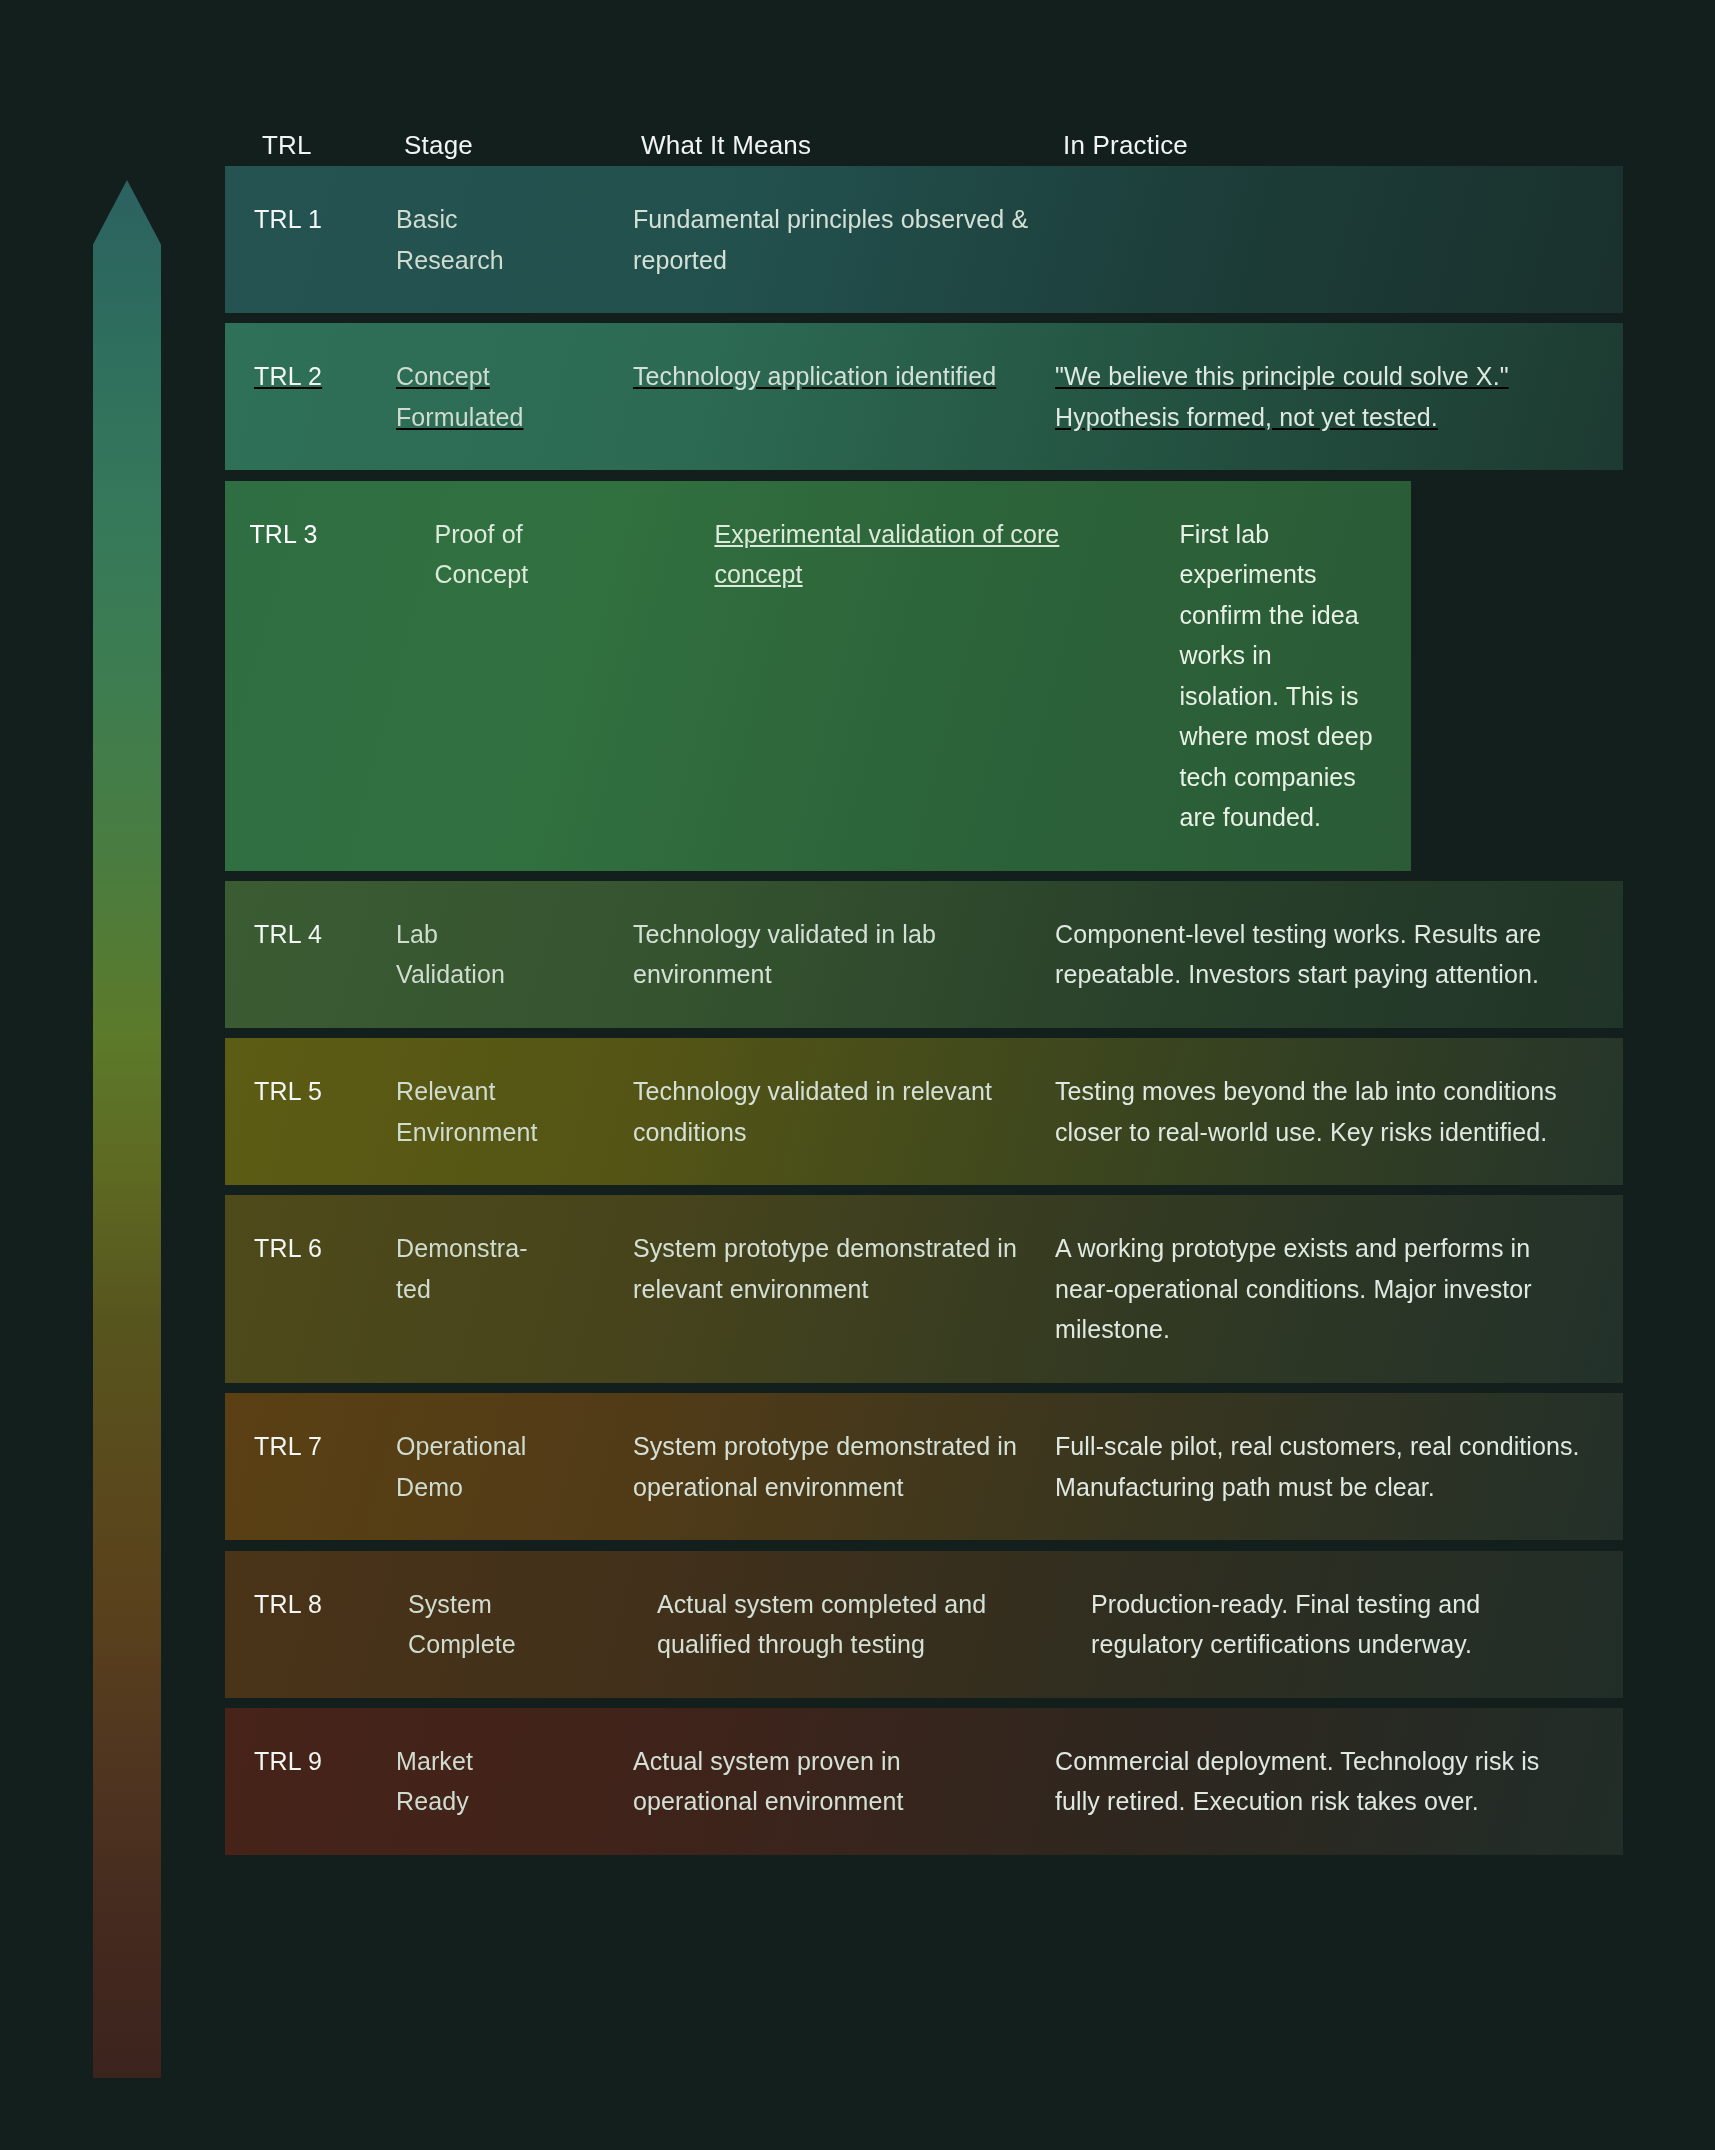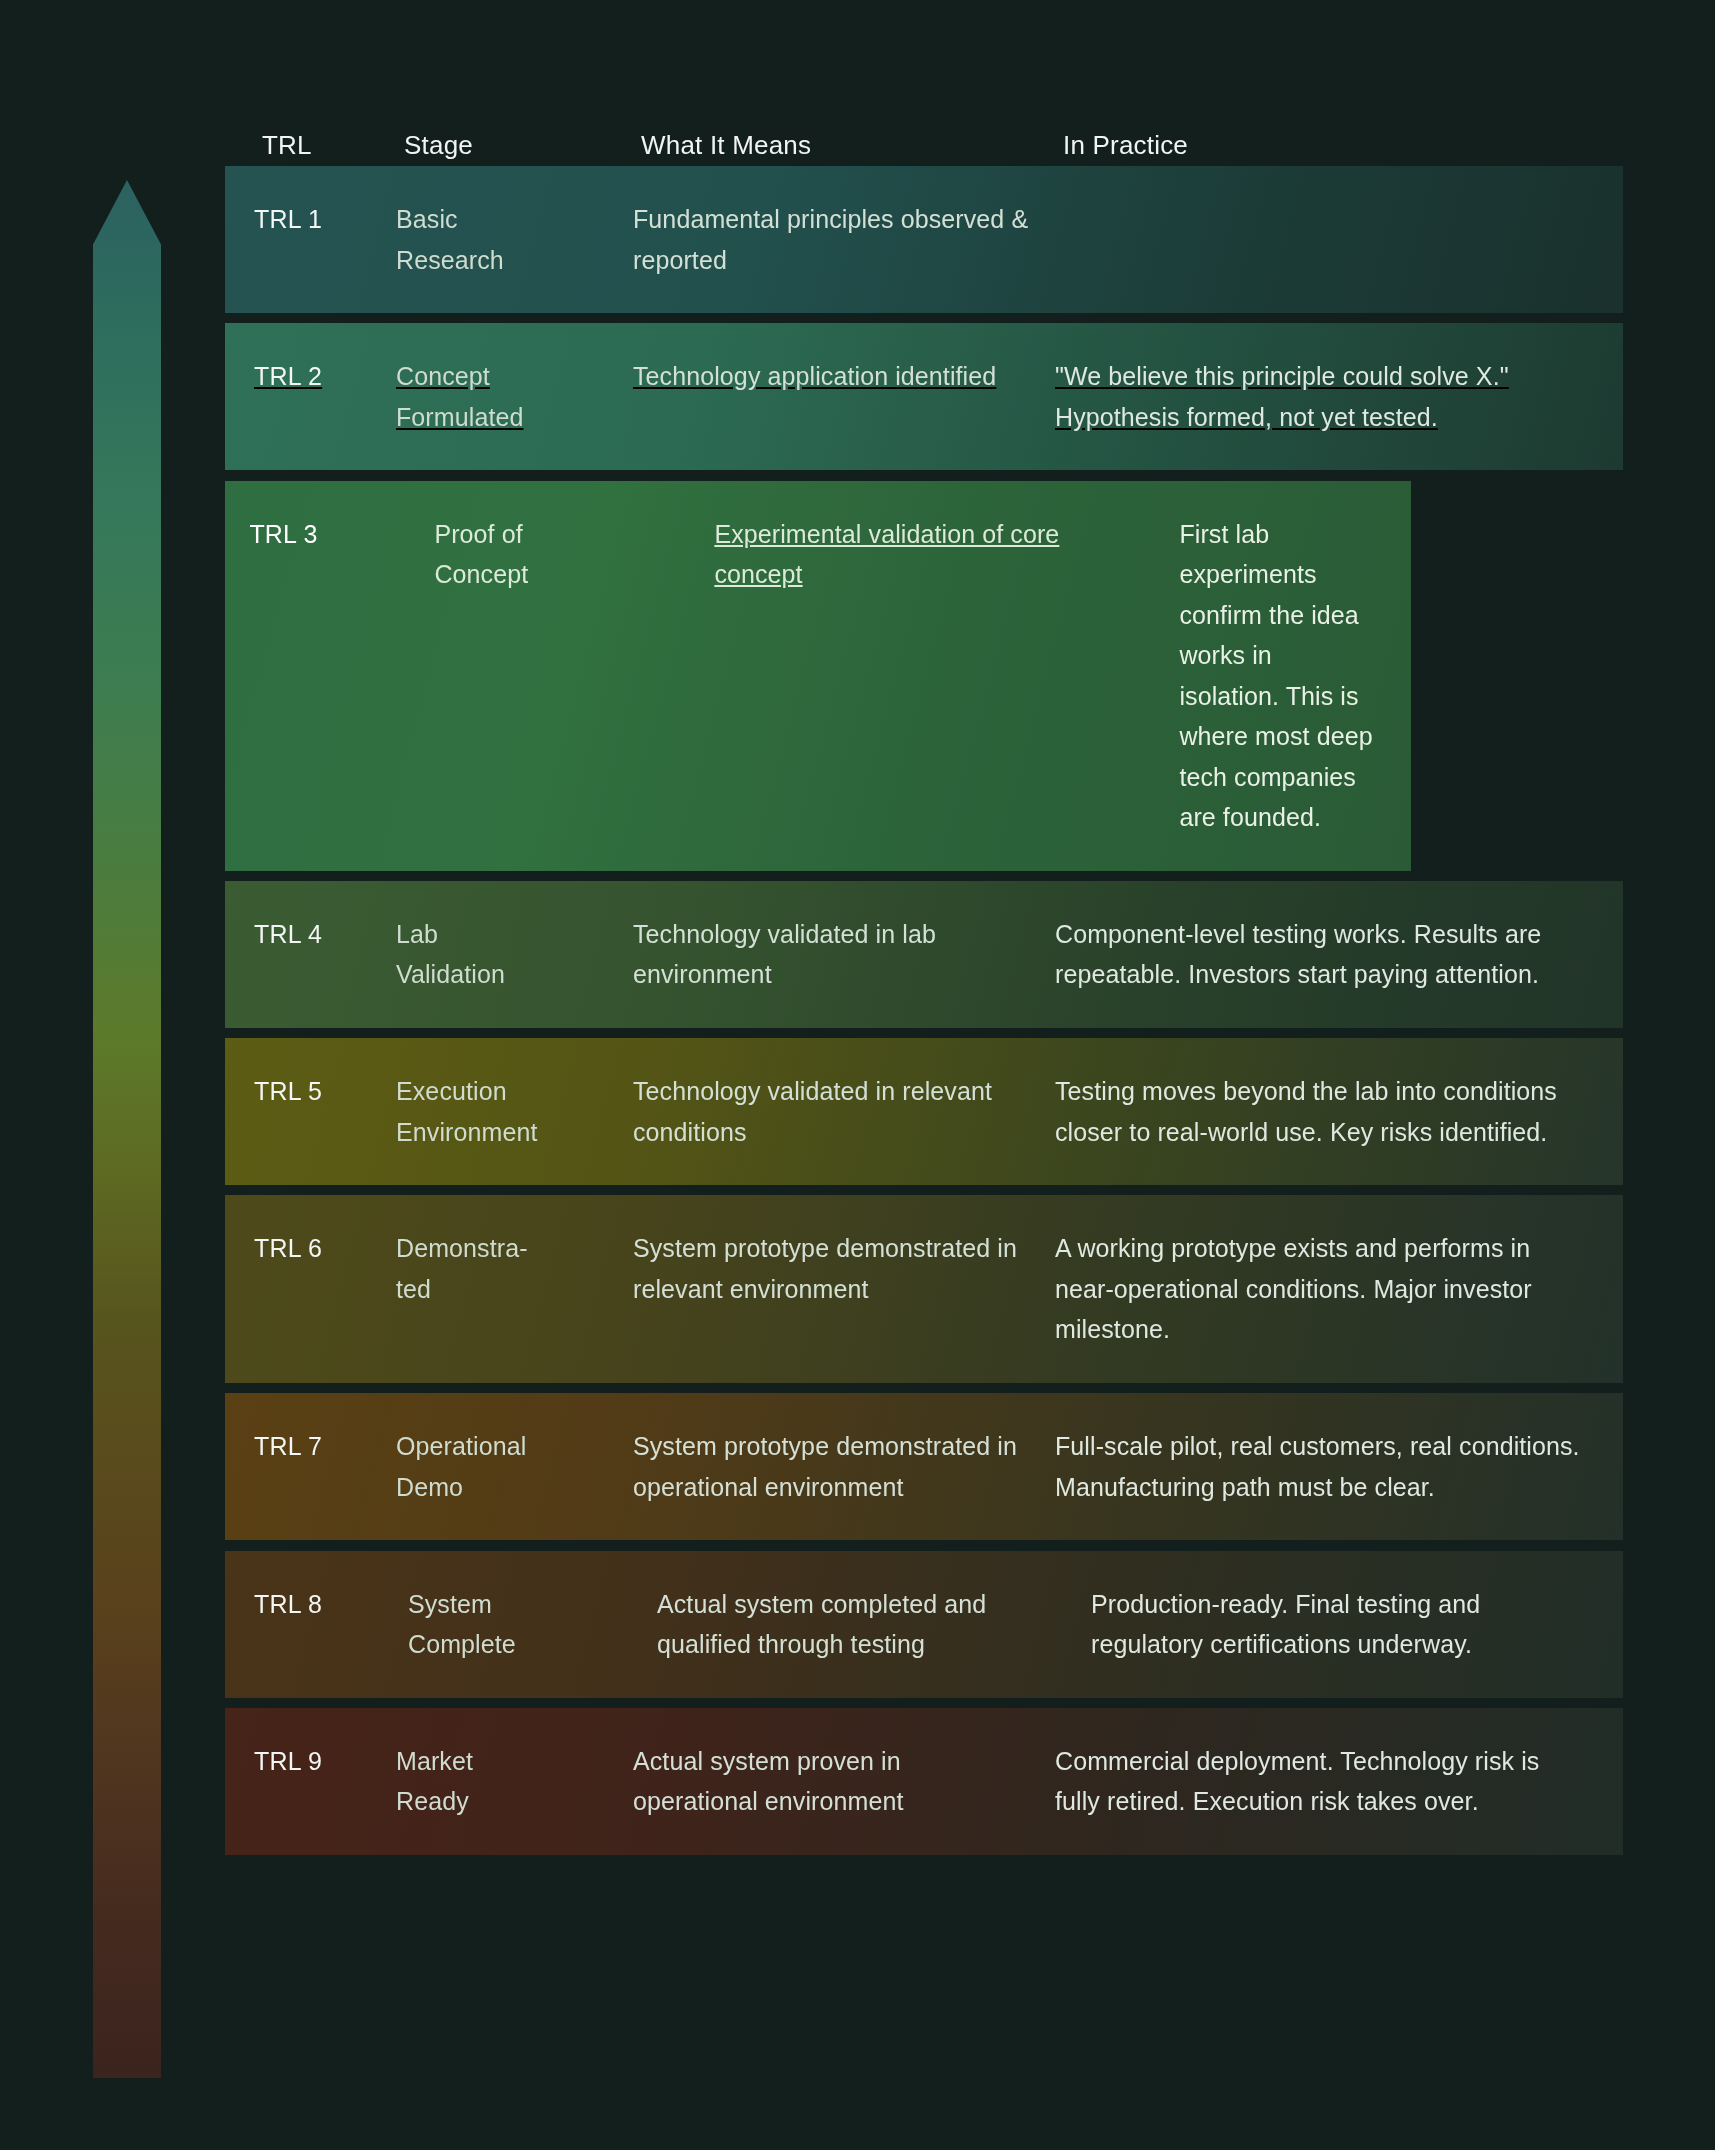--- a/index.html
+++ b/index.html
@@ -173,21 +173,21 @@
     <div class="row bg-4">
       <div class="cell-trl c-trl nowrap-hyphen">TRL 4</div>
       <div class="cell-stage c-stage nowrap-hyphen">Lab
 Validation</div>
       <div class="cell-means c-means">Technology validated in lab environment</div>
       <div class="cell-prac c-prac">Component-level testing works. Results are repeatable. Investors start paying attention.</div>
     </div>
 
     <div class="row bg-5">
       <div class="cell-trl c-trl nowrap-hyphen">TRL 5</div>
-      <div class="cell-stage c-stage nowrap-hyphen">Execution
+      <div class="cell-stage c-stage nowrap-hyphen">Relevant
 Environment</div>
       <div class="cell-means c-means">Technology validated in relevant conditions</div>
       <div class="cell-prac c-prac">Testing moves beyond the lab into conditions closer to real-world use. Key risks identified.</div>
     </div>
 
     <div class="row bg-6">
       <div class="cell-trl c-trl nowrap-hyphen">TRL 6</div>
       <div class="cell-stage c-stage nowrap-hyphen">Demonstra-
 ted</div>
       <div class="cell-means c-means">System prototype demonstrated in relevant environment</div>

